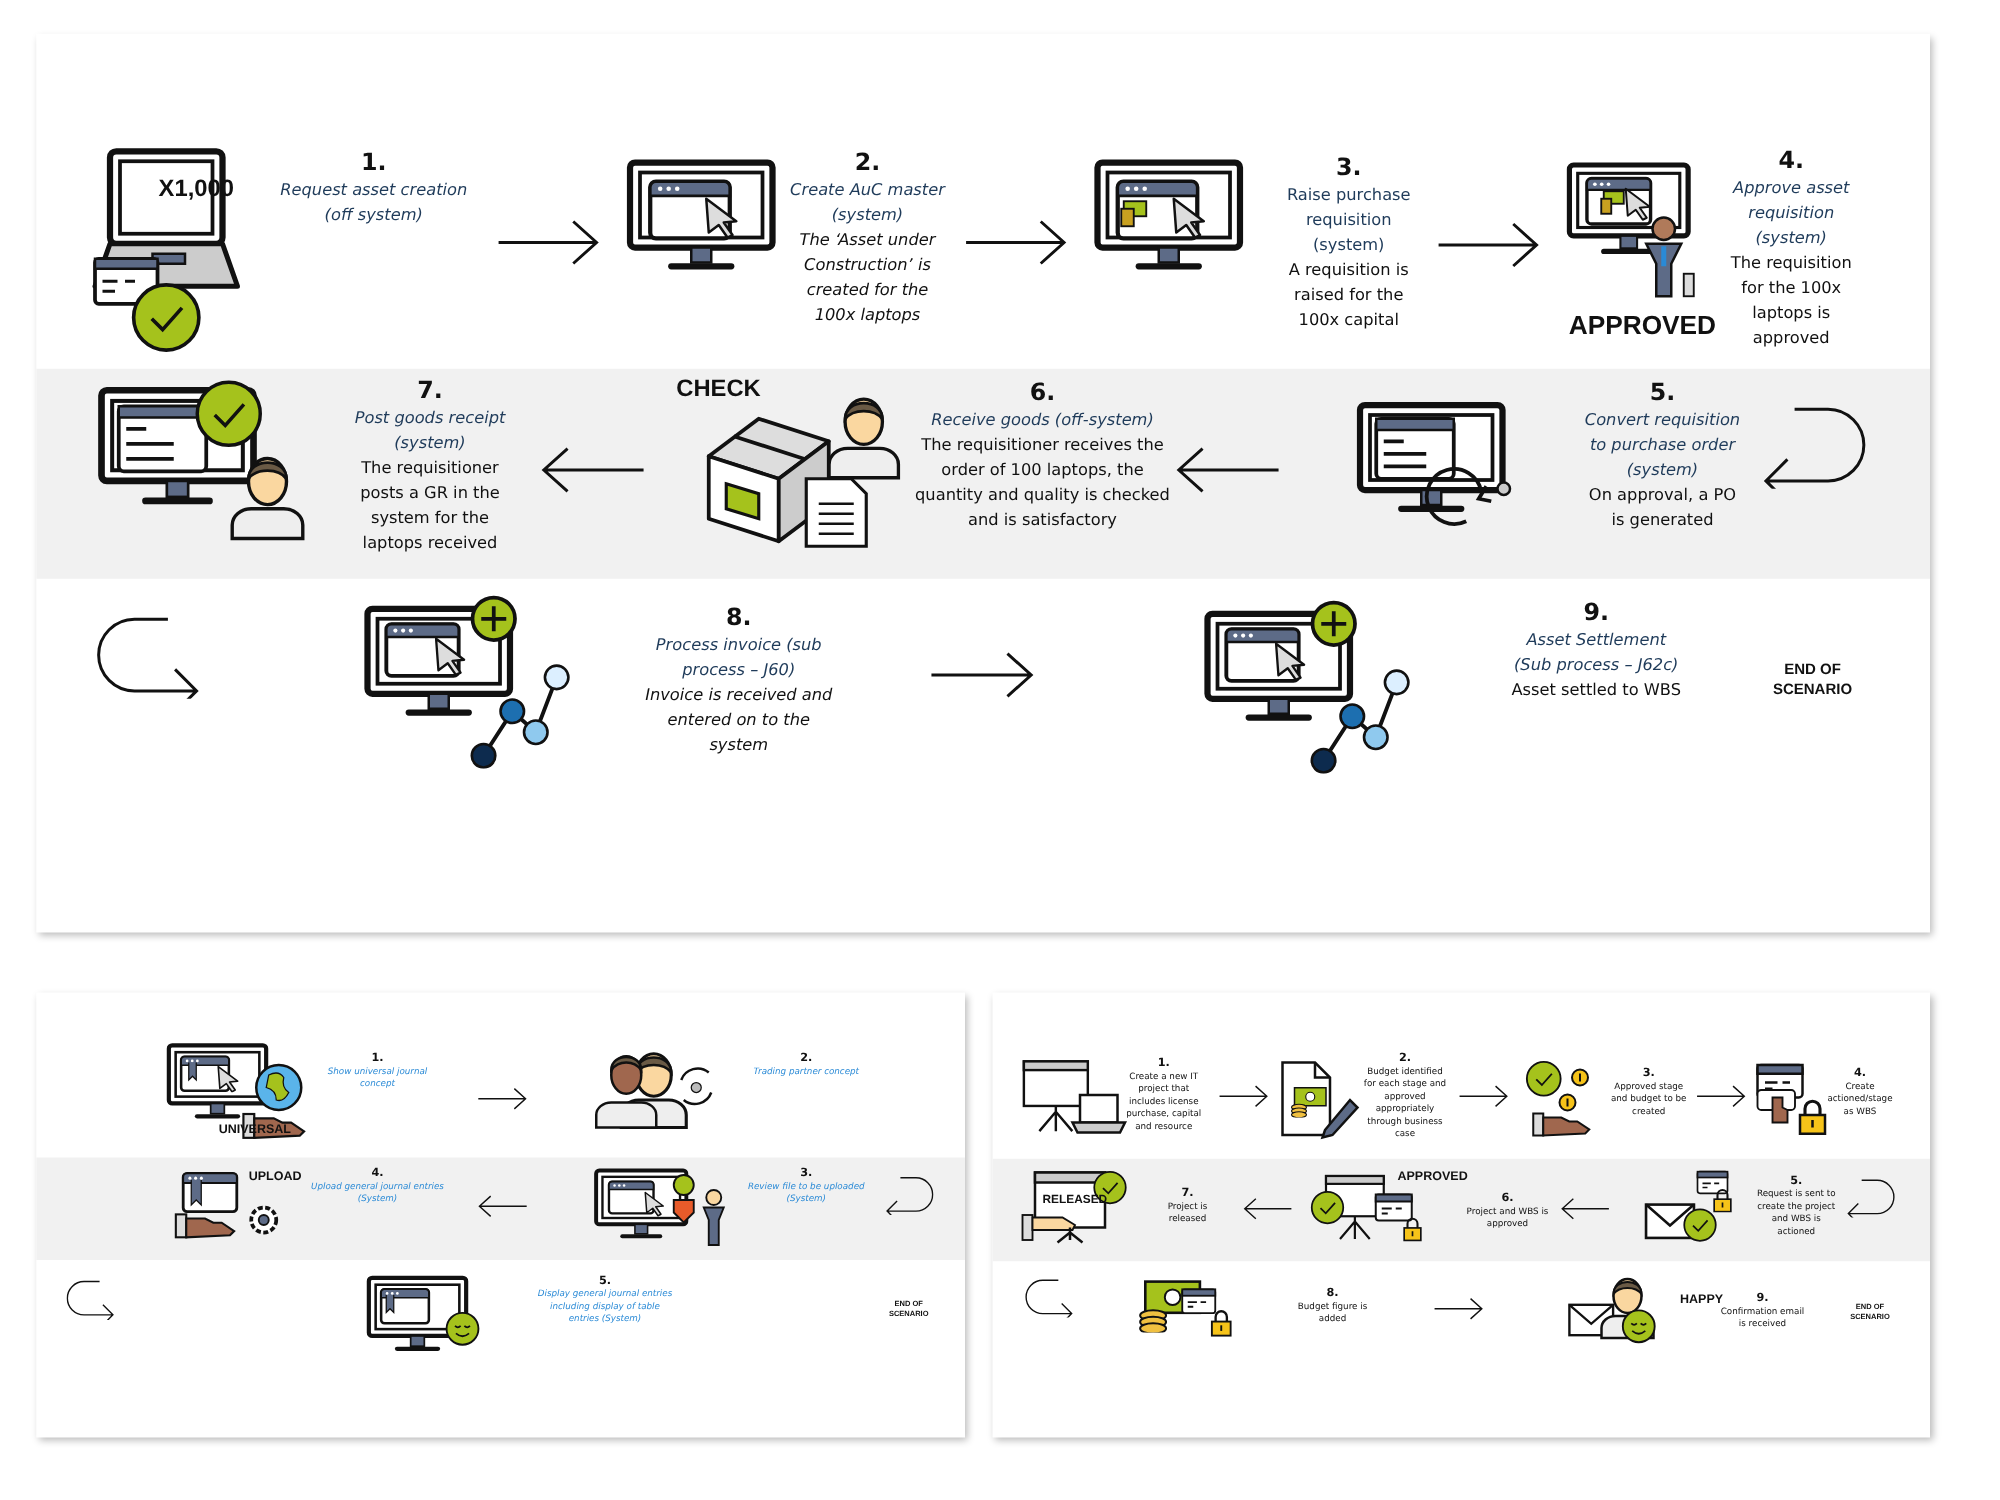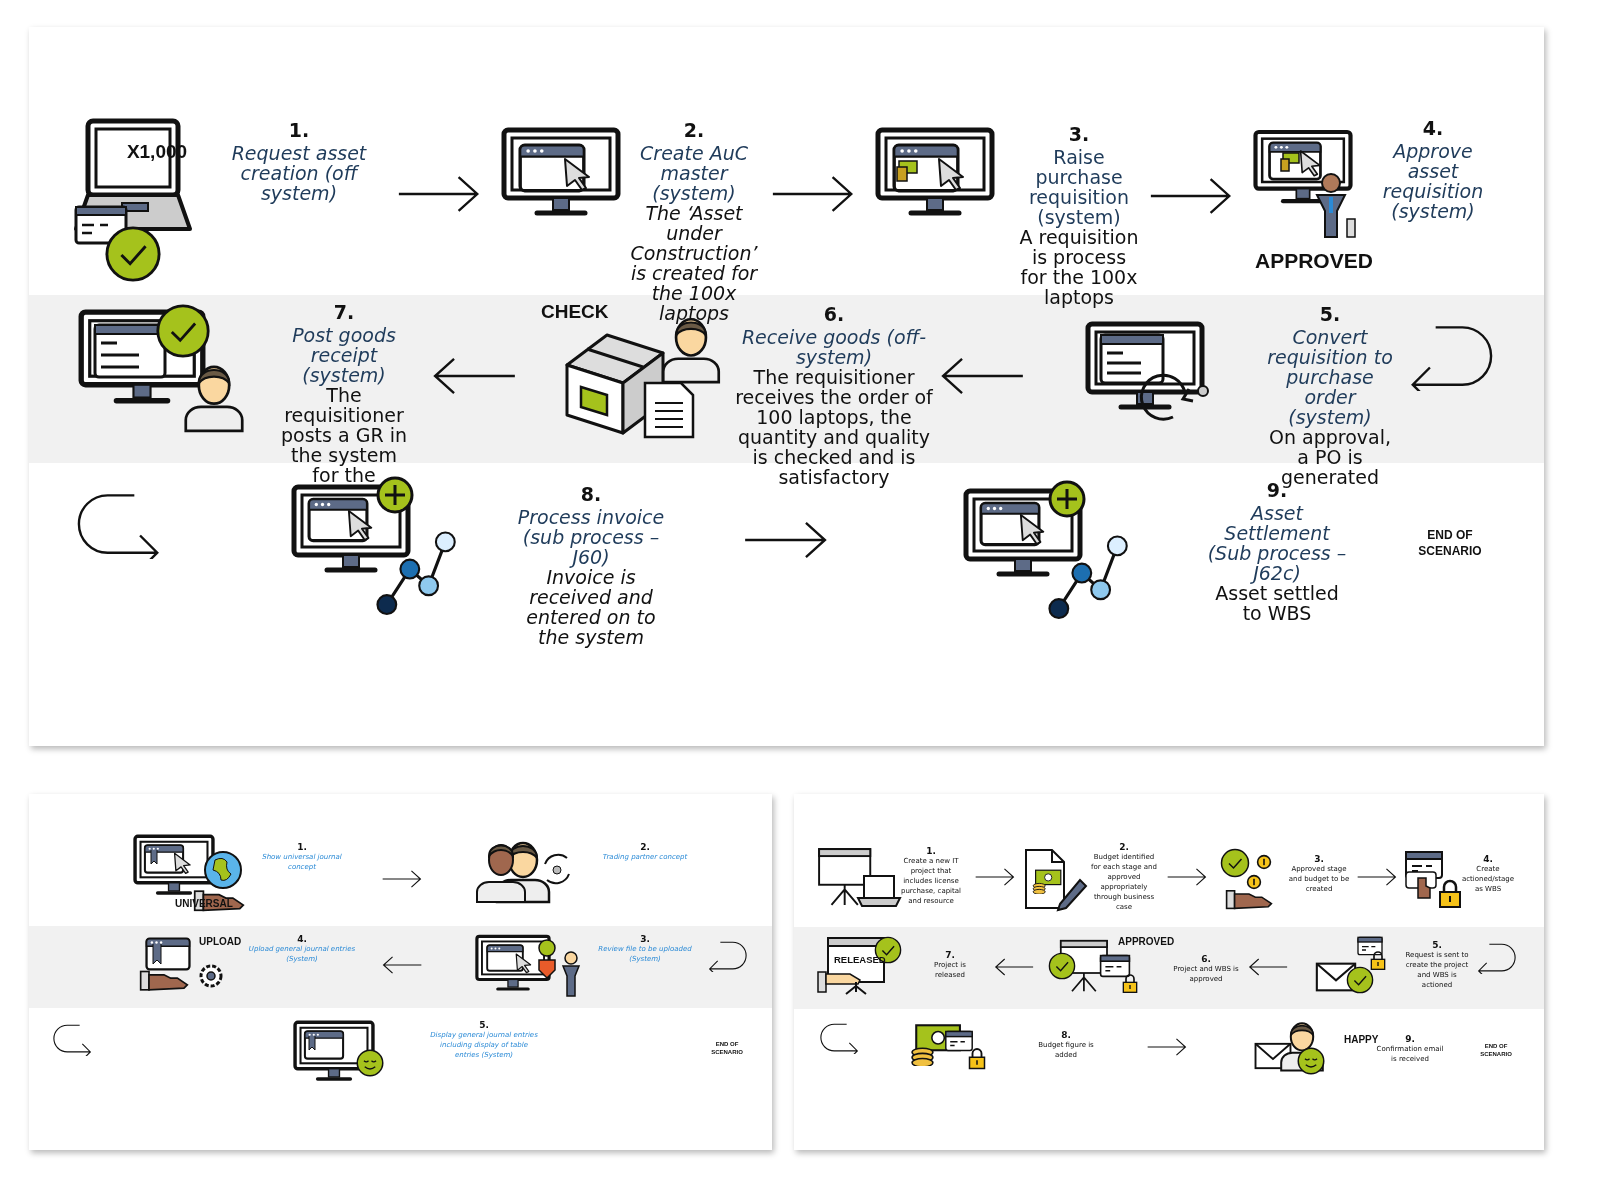--- a/index.html
+++ b/index.html
@@ -8,21 +8,21 @@
   .slide { position:absolute; background:#fff; box-shadow: 2px 3px 6px rgba(0,0,0,0.28); overflow:hidden; }
   .band { position:absolute; left:0; right:0; background:#f1f1f1; }
   .abs { position:absolute; }
   .step { position:absolute; text-align:center; }
   .num { font-weight:bold; display:block; }
   .title { font-style:italic; color:#1f3b5a; display:block; }
   .title.plain { font-style:normal; }
   .desc { color:#111; display:block; }
   .desc.it { font-style:italic; }
   .big .num { font-size:19px; margin-bottom:2px; }
-  .big .title, .big .desc { font-size:19px; line-height:20px; }
+  .big .title, .big .desc { font-size:13px; line-height:20px; }
   .sm .num { font-size:9px; }
   .sm .title { font-size:7px; line-height:10px; color:#2a8ad6; }
   .sm .desc { font-size:7px; line-height:10px; }
   .tag { position:absolute; font-weight:bold; font-family:"Liberation Sans", sans-serif; }
   .end { position:absolute; font-weight:bold; text-align:center; font-family:"Liberation Sans", sans-serif; }
   svg { position:absolute; overflow:visible; }
 </style>
 </head>
 <body>
 
@@ -159,41 +159,42 @@
   <svg style="left:846px;top:100px;" width="120" height="90">
     <use href="#monitor" width="120" height="90"></use>
     <use href="#window" x="16" y="16" width="70" height="50"></use>
     <rect x="24" y="34" width="18" height="12" fill="#a5c21c" stroke="#111" stroke-width="1.5"></rect>
     <rect x="22" y="40" width="10" height="14" fill="#c8a020" stroke="#111" stroke-width="1.5"></rect>
     <use href="#cursor" x="62" y="30" width="30" height="34"></use>
   </svg>
   <div class="step big" style="left:988px;top:96px;width:124px;">
     <span class="num">3.</span>
     <span class="title plain">Raise purchase requisition (system)</span>
-    <span class="desc">A requisition is process for the 100x laptops</span>
+    <span class="desc">A requisition is raised for the 100x capital</span>
   </div>
   <svg style="left:1120px;top:150px;" width="84" height="38">
       <use href="#arrow-right" width="84" height="38"></use>
     </svg>
 
   <svg style="left:1224px;top:100px;" width="110" height="115">
     <use href="#monitor" width="100" height="80"></use>
     <use href="#window" x="14" y="14" width="56" height="40"></use>
     <rect x="30" y="26" width="16" height="10" fill="#a5c21c" stroke="#111" stroke-width="1.5"></rect>
     <rect x="28" y="32" width="8" height="12" fill="#c8a020" stroke="#111" stroke-width="1.5"></rect>
     <use href="#cursor" x="46" y="22" width="24" height="28"></use>
     <circle cx="78" cy="56" r="9" fill="#b07a5a" stroke="#111" stroke-width="2"></circle>
     <path d="M64 68 h28 l-8 16 v26 h-12 v-26 Z" fill="#5d6b87" stroke="#111" stroke-width="2"></path>
     <rect x="76" y="70" width="4" height="16" fill="#2a8ad6"></rect>
     <rect x="94" y="92" width="8" height="18" fill="#ddd" stroke="#111" stroke-width="1.5"></rect>
   </svg>
   <span class="tag" style="left:1226px;top:222px;font-size:21px;">APPROVED</span>
   <div class="step big" style="left:1346px;top:90px;width:116px;">
     <span class="num">4.</span>
     <span class="title">Approve asset requisition (system)</span>
+    <span class="desc">The requisition for the 100x laptops is approved</span>
   </div>
 
   <svg style="left:1378px;top:296px;" width="86" height="68">
       <use href="#uturn-left" width="86" height="68"></use>
     </svg>
   <div class="step big" style="left:1236px;top:276px;width:130px;">
     <span class="num">5.</span>
     <span class="title">Convert requisition to purchase order (system)</span>
     <span class="desc">On approval, a PO is generated</span>
   </div>

